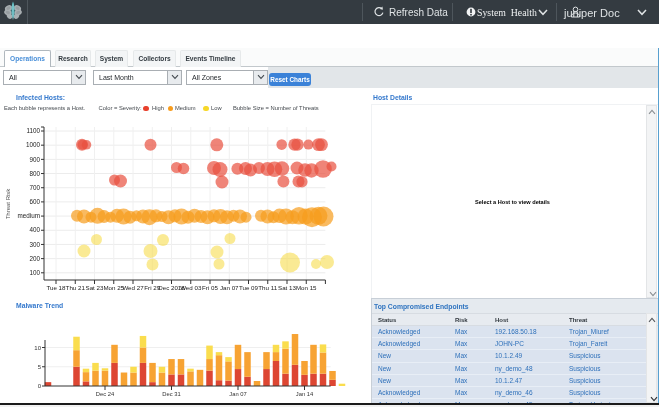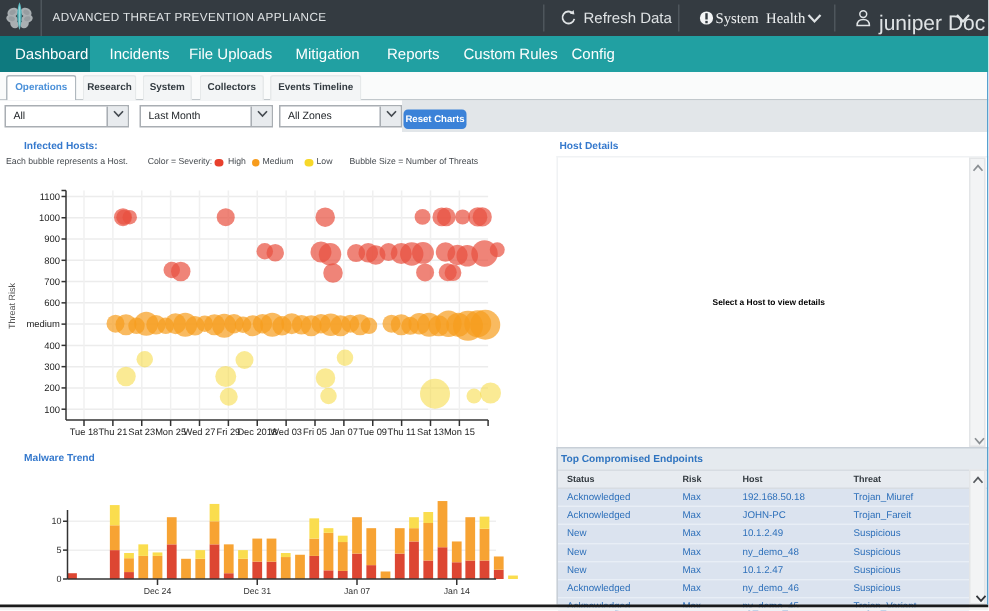--- a/index.html
+++ b/index.html
@@ -7,21 +7,21 @@
 .abs { position:absolute; }
 #page { position:relative; width:659px; height:407px; background:#fff; }
 
 
 #topbar { position:absolute; left:0; top:0; width:659px; height:24px; background:#343b41; }
 #logo { position:absolute; left:0; top:0; width:28px; height:24px; border-right:1px solid #4e565c; }
 #apptitle { position:absolute; left:35px; top:7px; font-size:7.8px; letter-spacing:0.25px; color:#dfe3e5; }
 .tsep { position:absolute; top:3px; width:1px; height:18px; background:#4e565c; }
 #refreshtxt { position:absolute; left:389px; top:7px; font-size:10px; color:#dfe3e5; }
 #syshealth { position:absolute; left:477px; top:6.5px; font-size:9.8px; color:#f0f2f3; font-family:"Liberation Serif", serif; }
-#username { position:absolute; left:586px; top:7px; font-size:14px; color:#dfe3e5; }
+#username { position:absolute; left:564px; top:7px; font-size:11px; color:#dfe3e5; }
 
 
 #nav { position:absolute; left:0; top:24px; width:659px; height:24px; background:#21a0a2; }
 #nav .it { position:absolute; top:6.5px; font-size:10px; color:#fdfefe; }
 #nav .active { position:absolute; left:0; top:0; width:60px; height:24px; background:#0e7a7f; }
 
 
 #tabrow { position:absolute; left:0; top:48px; width:659px; height:19px; background:#fafbfb; border-bottom:1px solid #c2c8cc; }
 .tab { position:absolute; top:2px; height:17px; background:#f3f5f6; border:1px solid #e6e9ea; border-bottom:none; font-size:6.6px; font-weight:bold; color:#333b41; text-align:center; line-height:16px; border-radius:2px 2px 0 0; white-space:nowrap; }
 .tab.on { background:#fff; border-color:#b0b8be; color:#4a90d9; }
@@ -83,21 +83,20 @@
             <ellipse cx="-4.6" cy="-3.3" rx="2.2" ry="1.6" transform="rotate(-28 -4.6 -3.3)"></ellipse>
             <ellipse cx="4.6" cy="-3.3" rx="2.2" ry="1.6" transform="rotate(28 4.6 -3.3)"></ellipse>
             <ellipse cx="-5.2" cy="1" rx="2.2" ry="1.5" transform="rotate(18 -5.2 1)"></ellipse>
             <ellipse cx="5.2" cy="1" rx="2.2" ry="1.5" transform="rotate(-18 5.2 1)"></ellipse>
           </g>
           <path d="M0,-10 C2,-5.5 2,3 0,8.5 C-2,3 -2,-5.5 0,-10 Z" fill="url(#lg1)"></path>
           <path d="M0,-8.5 C0.8,-5 0.8,2 0,6.5 C-0.8,2 -0.8,-5 0,-8.5 Z" fill="#aedde0" opacity="0.8"></path>
         </g>
       </svg>
     </div>
-    <div id="apptitle">ADVANCED THREAT PREVENTION APPLIANCE</div>
     <div class="tsep" style="left:362px"></div>
     <svg class="abs" style="left:373px;top:6px" width="12" height="12" viewBox="0 0 12 12">
       <path d="M9.9,6.6 A4 4 0 1 1 8.9,2.9" fill="none" stroke="#dfe3e5" stroke-width="1.2"></path>
       <path d="M9.4,0.6 L9.9,3.7 L6.9,3.1 Z" fill="#dfe3e5"></path>
     </svg>
     <div id="refreshtxt">Refresh Data</div>
     <div class="tsep" style="left:452px"></div>
     <svg class="abs" style="left:466px;top:7px" width="10" height="10" viewBox="0 0 10 10">
       <circle cx="5" cy="5" r="4.4" fill="#f2f4f5"></circle>
       <rect x="4.2" y="1.8" width="1.6" height="4.2" fill="#343b41"></rect>
@@ -111,30 +110,20 @@
     <svg class="abs" style="left:570px;top:6px" width="11" height="12" viewBox="0 0 11 12">
       <circle cx="5.5" cy="3.4" r="2.3" fill="none" stroke="#dfe3e5" stroke-width="1"></circle>
       <path d="M1.4,11 C1.4,8.2 3.1,7 5.5,7 C7.9,7 9.6,8.2 9.6,11 Z" fill="none" stroke="#dfe3e5" stroke-width="1"></path>
     </svg>
     <div id="username">juniper Doc</div>
     <svg class="abs" style="left:637px;top:9px" width="10" height="7" viewBox="0 0 10 7">
       <path d="M1,1 L5,5.3 L9,1" fill="none" stroke="#dfe3e5" stroke-width="1.5"></path>
     </svg>
   </div>
 
-  <div id="nav">
-    <div class="active"></div>
-    <div class="it" style="left:10px">Dashboard</div>
-    <div class="it" style="left:73px">Incidents</div>
-    <div class="it" style="left:126px">File Uploads</div>
-    <div class="it" style="left:197px">Mitigation</div>
-    <div class="it" style="left:258px">Reports</div>
-    <div class="it" style="left:309px">Custom Rules</div>
-    <div class="it" style="left:381px">Config</div>
-  </div>
 
   <div id="tabrow">
     <div class="tab on" style="left:4px;width:47px">Operations</div>
     <div class="tab" style="left:55px;width:36px">Research</div>
     <div class="tab" style="left:95px;width:33px">System</div>
     <div class="tab" style="left:133px;width:43px">Collectors</div>
     <div class="tab" style="left:180px;width:61px">Events Timeline</div>
   </div>
 
   <div id="filterrow">

